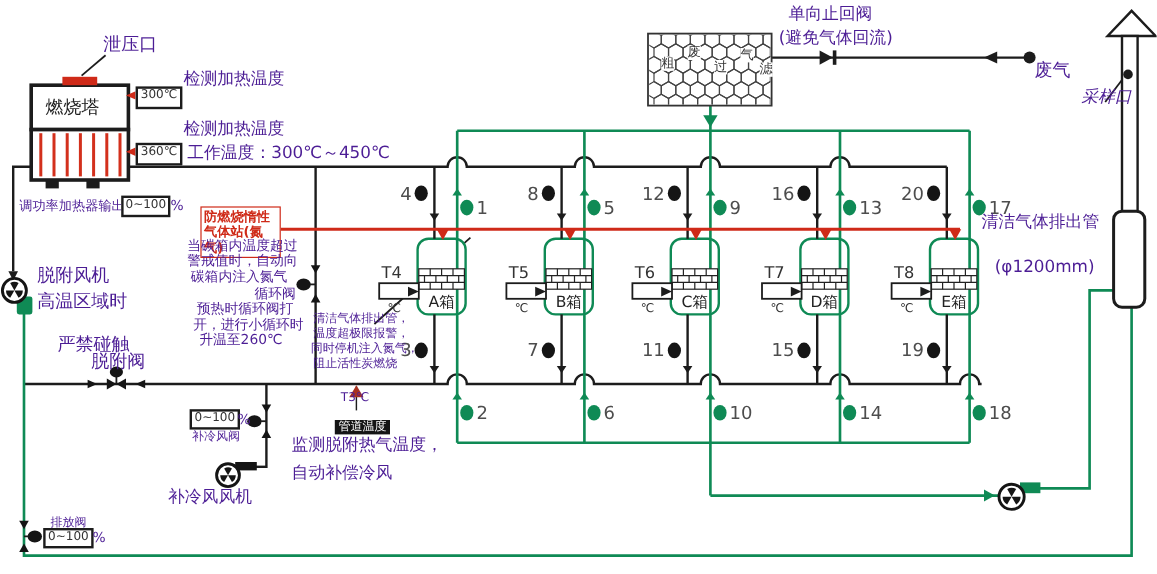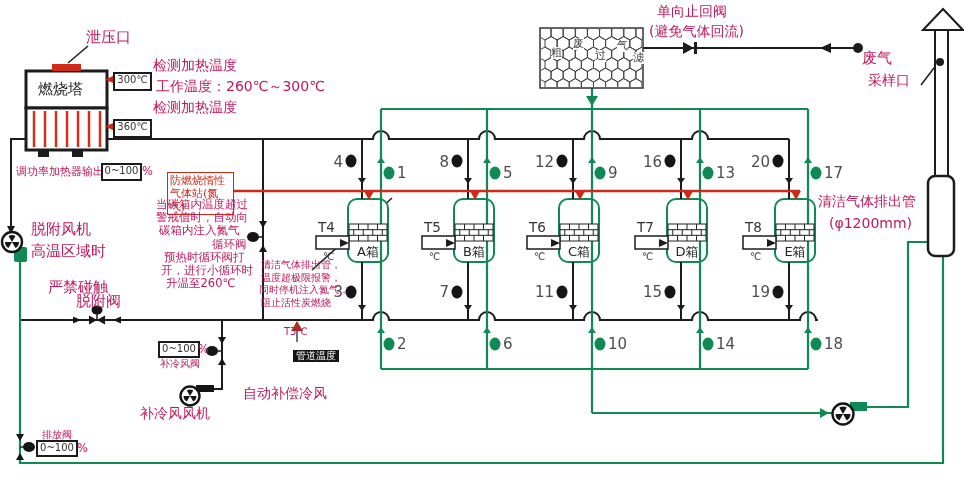--- a/index.html
+++ b/index.html
@@ -1,25 +1,25 @@
 <!DOCTYPE html>
 <html><head>
 <meta charset="utf-8">
 <style>
   html,body{margin:0;padding:0;background:#fff;}
   #stage{position:relative;width:964px;height:478px;background:#fff;overflow:hidden;
          font-family:"DejaVu Sans","Liberation Sans",sans-serif;color:#222;}
   #pipes{position:absolute;left:0;top:0;z-index:1;}
-  .lbl{position:absolute;z-index:2;white-space:nowrap;color:#be185d;}
+  .lbl{position:absolute;z-index:2;white-space:nowrap;color:#4c1d95;}
   .s15{font-size:15px;} .s14{font-size:14px;} .s12{font-size:11.5px;} .s11{font-size:11px;} .s10{font-size:10px;}
   .vbox{position:absolute;z-index:2;border:2px solid #1c1c1c;background:#fff;color:#333;
         font-size:10px;text-align:center;line-height:12px;}
   .station{position:absolute;z-index:2;border:1.5px solid #cf2a18;background:#fff;color:#cf2a18;
         font-size:11px;line-height:13px;padding:1px 2px;text-align:left;}
-  .inv{position:absolute;z-index:2;background:#151515;color:#fff;font-size:10px;padding:0 3px;line-height:12px;margin-left:14px;}
+  .inv{position:absolute;z-index:2;background:#151515;color:#fff;font-size:10px;padding:0 3px;line-height:12px;}
   .fchar{position:absolute;z-index:2;font-size:11px;color:#333;background:#fff;line-height:12px;}
 </style>
 </head>
 <body>
 
 <div id="stage">
 
   <svg id="pipes" width="964" height="478" viewBox="0 0 964 478">
 
     <g id="black-static" stroke="#1c1c1c" stroke-width="2" fill="none">
@@ -339,51 +339,52 @@
           </g>
         </g>
     </g>
   </svg>
 
   <div class="lbl s15" style="left:86px;top:28px;">泄压口</div>
   <div class="lbl s15" style="left:38px;top:80px;color:#222;">燃烧塔</div>
   <div class="vbox" style="left:113px;top:72px;width:35px;height:15px;">300℃</div>
   <div class="vbox" style="left:113px;top:119px;width:35px;height:15px;">360℃</div>
   <div class="lbl s14" style="left:153px;top:57px;">检测加热温度</div>
-  <div class="lbl s14" style="left:156px;top:78px;">工作温度：260℃～300℃</div>
   <div class="lbl s14" style="left:153px;top:99px;">检测加热温度</div>
+  <div class="lbl s14" style="left:156px;top:119px;">工作温度：300℃～450℃</div>
   <div class="lbl s11" style="left:16px;top:164px;">调功率加热器输出</div>
   <div class="vbox" style="left:101px;top:163px;width:37px;height:14px;">0~100</div>
   <div class="lbl s12" style="left:142px;top:164px;">%</div>
 
   <div class="lbl s15" style="left:31px;top:220px;font-family:Liberation Serif, serif;">脱附风机</div>
   <div class="lbl s15" style="left:31px;top:242px;">高温区域时</div>
   <div class="lbl s15" style="left:31px;top:278px;margin-left:17px;">严禁碰触</div>
   <div class="lbl s15" style="left:76px;top:292px;">脱附阀</div>
 
-  <div class="station" style="left:167px;top:172px;width:61px;">
+  <div class="station" style="left:167px;top:172px;width:61px;font-weight:bold;">
     <div>防燃烧惰性</div>
     <div>气体站(氮气)</div>
   </div>
   <div class="lbl s12" style="left:156px;top:197px;">当碳箱内温度超过</div>
   <div class="lbl s12" style="left:156px;top:210px;">警戒值时，自动向</div>
   <div class="lbl s12" style="left:159px;top:223px;">碳箱内注入氮气</div>
 
   <div class="lbl s12" style="left:212px;top:237px;">循环阀</div>
   <div class="lbl s12" style="left:164px;top:250px;">预热时循环阀打</div>
   <div class="lbl s12" style="left:161px;top:263px;">开，进行小循环时</div>
   <div class="lbl s12" style="left:166px;top:276px;">升温至260℃</div>
 
   <div class="lbl s10" style="left:261px;top:258px;">清洁气体排出管，</div>
   <div class="lbl s10" style="left:261px;top:271px;font-family:Liberation Serif, serif;">温度超极限报警，</div>
   <div class="lbl s10" style="left:259px;top:283px;">同时停机注入氮气，</div>
   <div class="lbl s10" style="left:261px;top:296px;">阻止活性炭燃烧</div>
 
   <div class="lbl s10" style="left:284px;top:326px;">T3℃</div>
   <div class="inv" style="left:279px;top:350px;">管道温度</div>
+  <div class="lbl s14" style="left:243px;top:362px;">监测脱附热气温度，</div>
   <div class="lbl s14" style="left:243px;top:385px;">自动补偿冷风</div>
 
   <div class="vbox" style="left:158px;top:341px;width:38px;height:13px;">0~100</div>
   <div class="lbl s12" style="left:198px;top:342px;">%</div>
   <div class="lbl s10" style="left:160px;top:357px;">补冷风阀</div>
   <div class="lbl s14" style="left:140px;top:405px;">补冷风风机</div>
 
   <div class="lbl s10" style="left:42px;top:428px;">排放阀</div>
   <div class="vbox" style="left:36px;top:440px;width:38px;height:13px;">0~100</div>
   <div class="lbl s12" style="left:77px;top:441px;">%</div>
@@ -392,16 +393,16 @@
       <span class="fchar" style="left: 551px; top: 47px;">粗</span>
       <span class="fchar" style="left: 573px; top: 38px;">废</span>
       <span class="fchar" style="left: 595px; top: 50px;">过</span>
       <span class="fchar" style="left: 617px; top: 40px;">气</span>
       <span class="fchar" style="left: 633px; top: 52px;">滤</span>
     </div>
 
   <div class="lbl s14" style="left:657px;top:3px;">单向止回阀</div>
   <div class="lbl s14" style="left:649px;top:23px;">(避免气体回流)</div>
   <div class="lbl s15" style="left:862px;top:49px;">废气</div>
-  <div class="lbl s14" style="left:868px;top:72px;">采样口</div>
-  <div class="lbl s14" style="left:818px;top:193px;font-family:Liberation Serif, serif;">清洁气体排出管</div>
+  <div class="lbl s14" style="left:901px;top:72px;font-style:italic;">采样口</div>
+  <div class="lbl s14" style="left:818px;top:176px;font-family:Liberation Serif, serif;">清洁气体排出管</div>
   <div class="lbl s14" style="left:829px;top:215px;">(φ1200mm)</div>
 </div>
 
 </body></html>

